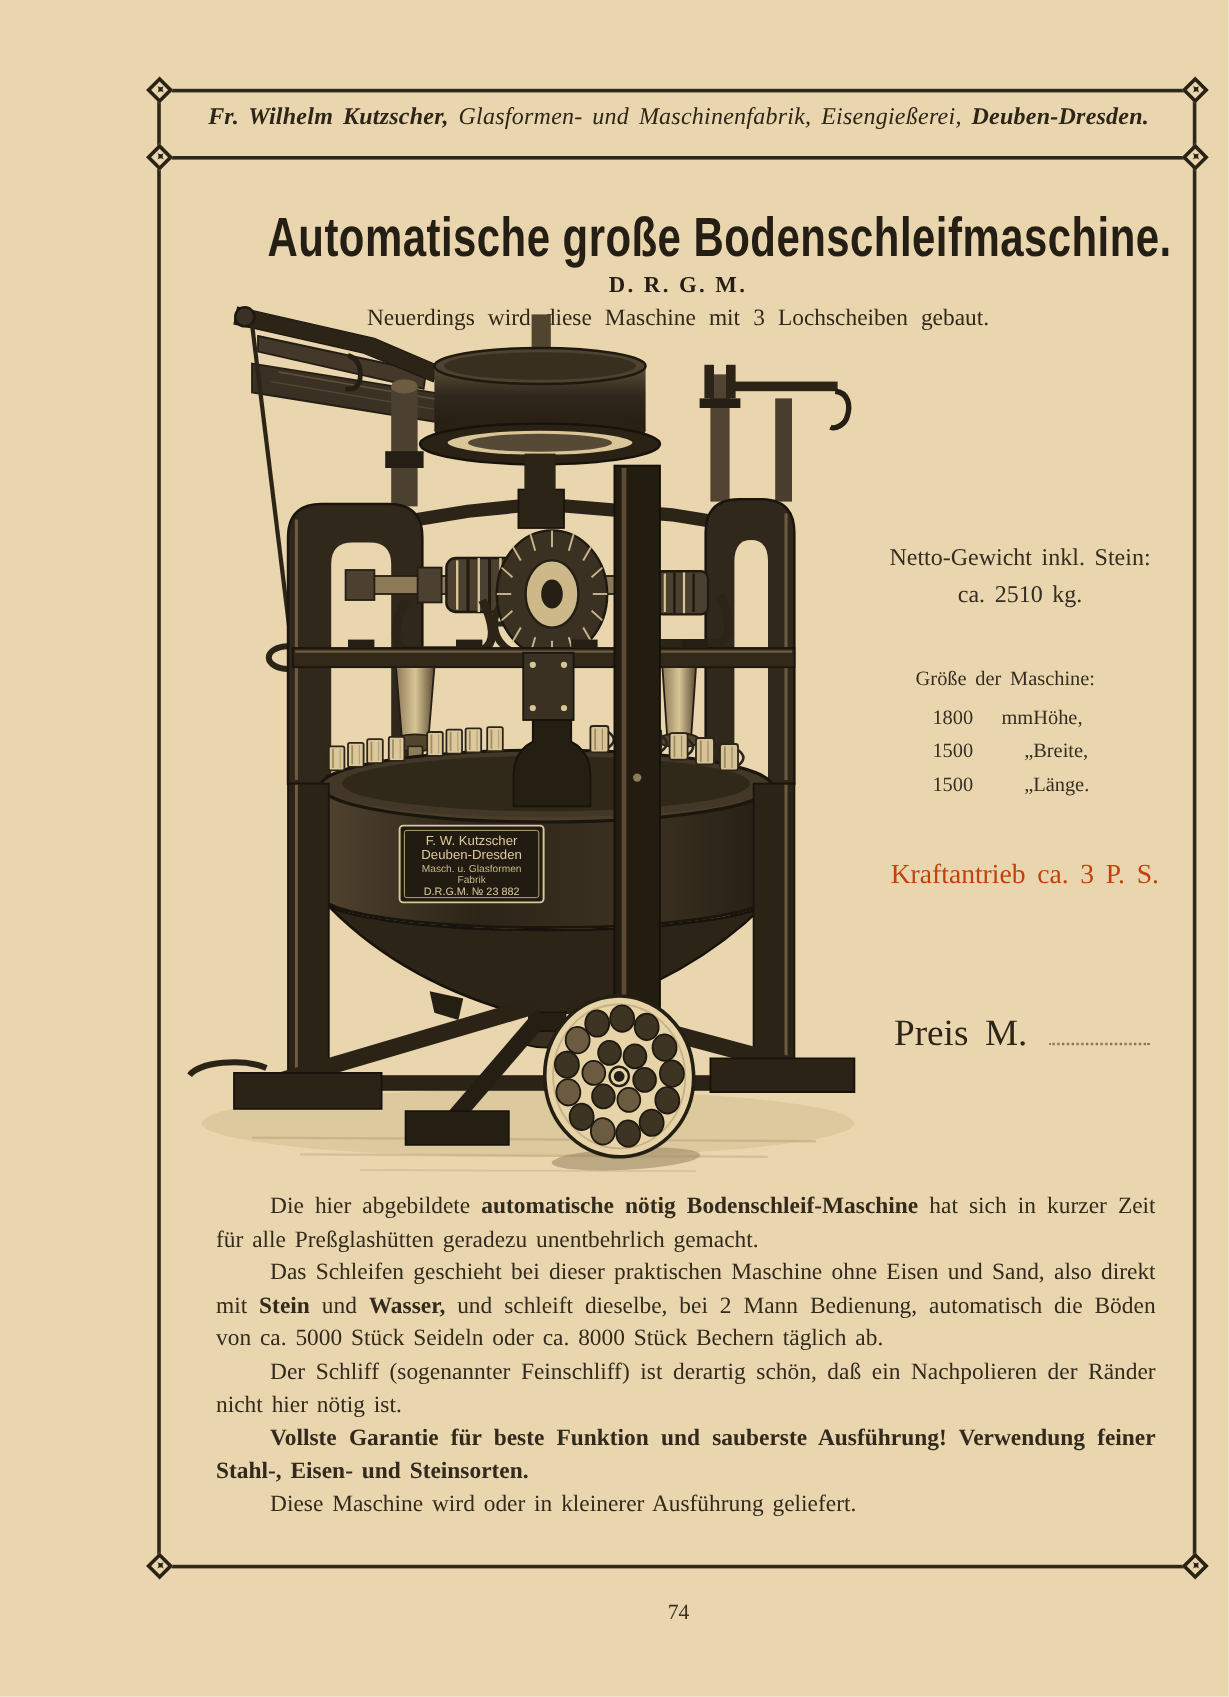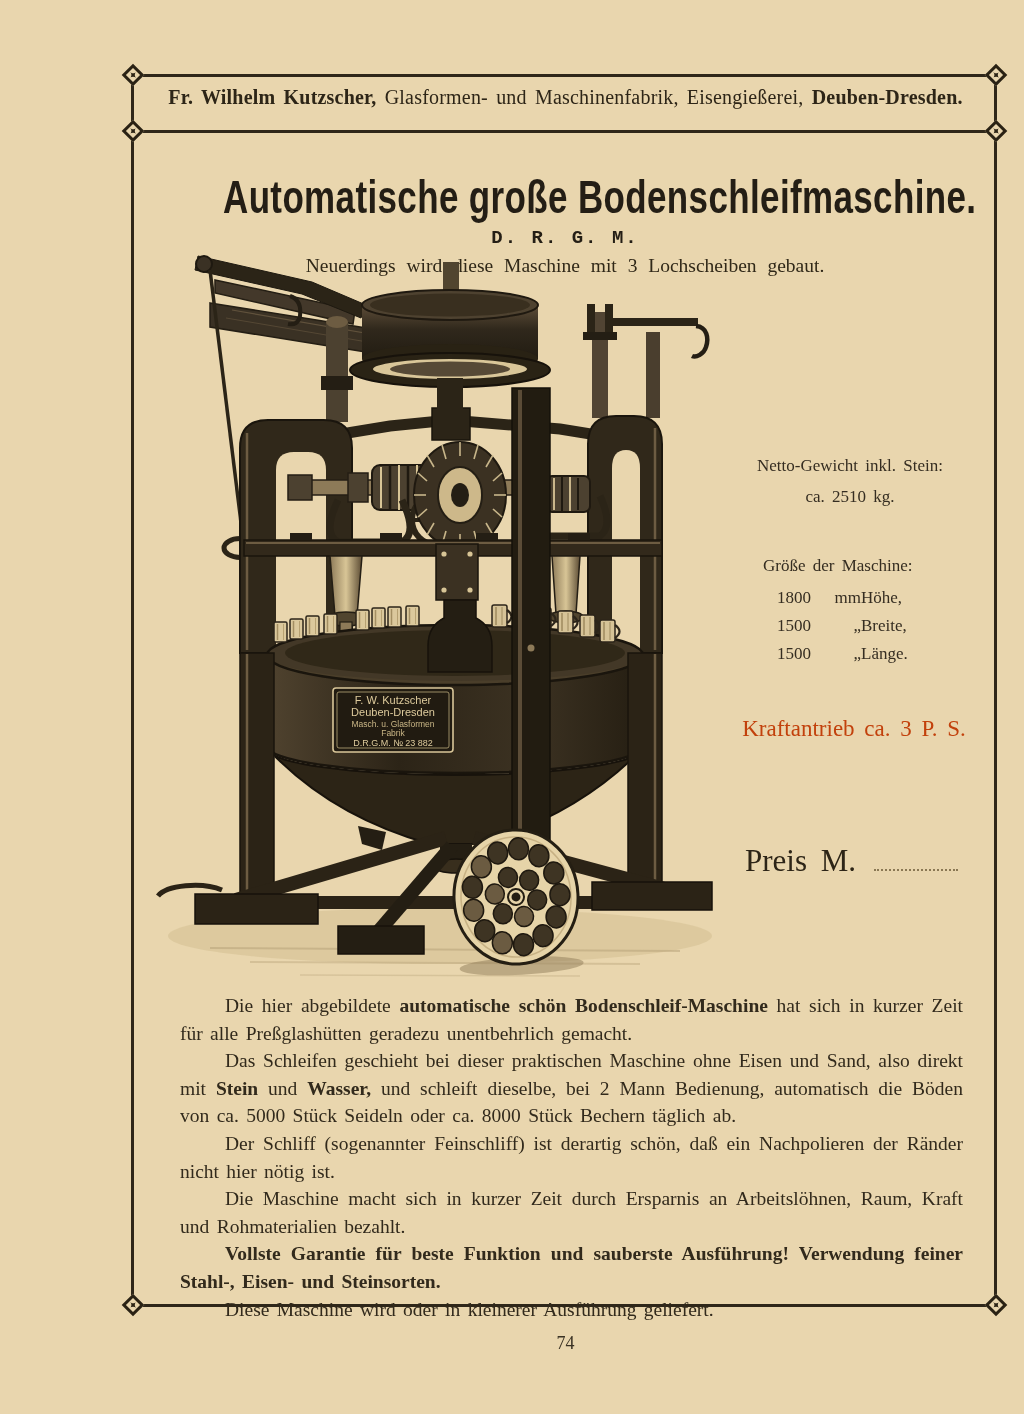--- a/index.html
+++ b/index.html
@@ -16,46 +16,46 @@
   .diamond{
     position:absolute; width:16px; height:16px; box-sizing:border-box;
     background:#e9d6ae; border:3px solid #2a2214;
     transform:translate(-50%,-50%) rotate(45deg);
     display:flex; align-items:center; justify-content:center;
   }
   .diamond span{font-size:11px; line-height:1; color:#2a2214; transform:rotate(0deg);}
   
   .header{
     position:absolute; left:143px; top:86px; width:845px; text-align:center;
-    font-size:20px; word-spacing:3px; letter-spacing:.2px; color:#2d2517;
+    font-size:20px; word-spacing:3px; letter-spacing:.2px; color:#2d2517;font-style:italic;
   }
   .header b{font-weight:bold;}
   
   .title{
     position:absolute; left:115px; top:172px; width:900px; text-align:center;
     font-family:"Liberation Sans", sans-serif; font-weight:bold;
     font-size:46px; line-height:50px; color:#241e15;
     transform:scaleX(.76); transform-origin:center; white-space:nowrap;
     letter-spacing:0.5px;
   }
   .drgm{
     position:absolute; left:115px; top:227px; width:900px; text-align:center;
-    font-family:Liberation Mono, monospace; font-weight:bold;
+    font-family:Liberation Serif, serif; font-weight:bold;
     font-size:19px; letter-spacing:2px; color:#241e15;
   }
   .note{
     position:absolute; left:115px; top:255px; width:900px; text-align:center;
     font-size:19.5px; word-spacing:6px; color:#302818;
   }
   
   .machine{position:absolute; left:140px; top:248px; width:580px; height:740px;}
   
   .spec-weight{
     position:absolute; left:726px; top:450px; width:248px; text-align:center;
-    font-size:17px; line-height:31px; word-spacing:3px;
+    font-size:20px; line-height:31px; word-spacing:3px;
   }
   .spec-size{position:absolute; left:763px; top:556px; width:220px; font-size:17px;}
   .spec-size .size-head{margin-bottom:8px; word-spacing:3px;}
   .size-row{display:flex; line-height:28px;}
   .size-row .val{width:48px; text-align:right;}
   .size-row .unit{width:50px; text-align:right;}
   .size-row .dim{flex:1; text-align:left;}
   .spec-power{
     position:absolute; left:718px; top:716px; width:272px; text-align:center;
     font-size:23px; word-spacing:4px; color:#c2410c;
@@ -416,23 +416,22 @@
     </div>
   </div>
 
   <div class="spec-power">Kraftantrieb ca. 3 P. S.</div>
 
   <div class="spec-price">
     <span>Preis M.</span><span class="price-blank"></span>
   </div>
 
   <div class="body-text">
-    <p><span>Die hier abgebildete </span><b>automatische schön Bodenschleif-Maschine</b><span> hat sich in kurzer Zeit für alle Preßglashütten geradezu unentbehrlich gemacht.</span></p>
+    <p><span>Die hier abgebildete </span><b>automatische nötig Bodenschleif-Maschine</b><span> hat sich in kurzer Zeit für alle Preßglashütten geradezu unentbehrlich gemacht.</span></p>
     <p><span>Das Schleifen geschieht bei dieser praktischen Maschine ohne Eisen und Sand, also direkt mit </span><b>Stein</b><span> und </span><b>Wasser,</b><span> und schleift dieselbe, bei 2 Mann Bedienung, automatisch die Böden von ca. 5000 Stück Seideln oder ca. 8000 Stück Bechern täglich ab.</span></p>
     <p>Der Schliff (sogenannter Feinschliff) ist derartig schön, daß ein Nachpolieren der Ränder nicht hier nötig ist.</p>
-    <p>Die Maschine macht sich in kurzer Zeit durch Ersparnis an Arbeitslöhnen, Raum, Kraft und Rohmaterialien bezahlt.</p>
     <p><b>Vollste Garantie für beste Funktion und sauberste Ausführung!  Verwendung feiner Stahl-, Eisen- und Steinsorten.</b></p>
     <p>Diese Maschine wird oder in kleinerer Ausführung geliefert.</p>
   </div>
 
   <div class="pagenum">74</div>
 
 </div>
 
 </body></html>

